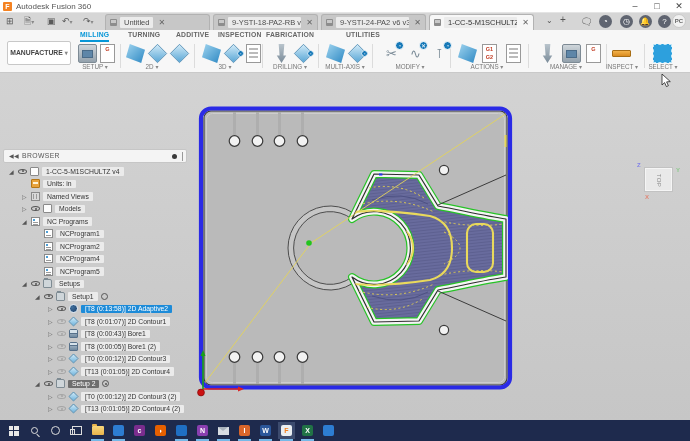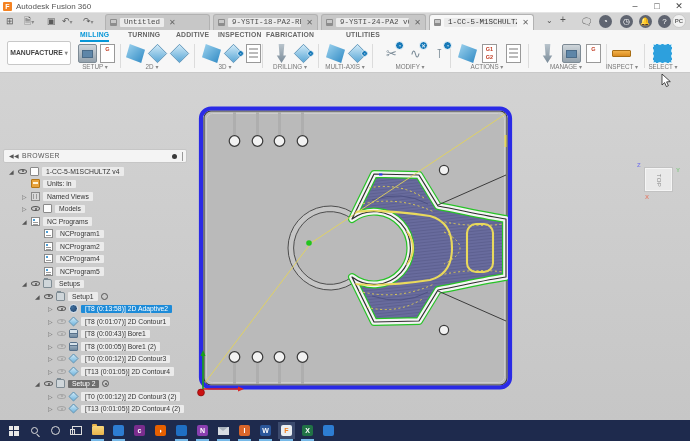--- a/index.html
+++ b/index.html
@@ -13,21 +13,21 @@
   .winctl { position:absolute; top:0; width:22px; height:13px; text-align:center; font-size:9px; color:#444; line-height:13px; }
 
   
   #tabrow { position:absolute; left:0; top:13px; width:690px; height:17px; background:#d6d6d6; }
   .qat { position:absolute; top:2px; height:13px; color:#5a5a5a; font-size:9px; line-height:13px; }
   .doctab { position:absolute; top:1px; height:16px; background:#c7c7c7; border:1px solid #b2b2b2; border-bottom:none; border-radius:3px 3px 0 0; font-size:7.5px; color:#4d4d4d; display:flex; align-items:center; padding:0 4px; gap:3px; }
   .doctab.active { background:#f7f7f7; color:#333; }
   .doctab .ticon { width:7px; height:7px; background:#8d8d8d; border-radius:1px; position:relative; flex:none; }
   .doctab .ticon::after{ content:""; position:absolute; left:1px; top:1px; width:5px; height:3px; background:#c9c9c9; }
   .doctab .tclose { color:#666; font-size:8px; margin-left:2px; }
-  .doctab .tlabel { white-space:nowrap; overflow:hidden; max-width:88px;font-family:Liberation Mono, monospace; }
+  .doctab .tlabel { white-space:nowrap; overflow:hidden; max-width:88px; }
   .tabtool { position:absolute; top:3px; font-size:8px; color:#555; }
   .ricon { position:absolute; top:2px; width:13px; height:13px; border-radius:50%; background:#5f6470; color:#fff; font-size:8px; line-height:13px; text-align:center; }
   .ricon.light { background:transparent; color:#5a5a5a; font-size:10px; }
   #avatar { position:absolute; top:1px; width:14px; height:14px; border-radius:50%; background:#f1f1f1; border:1px solid #c9c9c9; color:#666; font-size:6px; font-weight:bold; line-height:13px; text-align:center; }
 
   
   #ribbon { position:absolute; left:0; top:30px; width:690px; height:43px; background:#f7f7f7; border-bottom:1px solid #c9c9c9; }
   #workspace-btn { position:absolute; left:7px; top:11px; width:64px; height:24px; background:#fff; border:1px solid #c8c8c8; border-radius:2px; font-size:6.8px; font-weight:bold; color:#444; text-align:center; line-height:22px; }
   .rtab { position:absolute; top:1px; height:11px; font-size:6.8px; font-weight:bold; color:#666; letter-spacing:.2px; }
   .rtab.active { color:#0696d7; border-bottom:2px solid #0696d7; }

